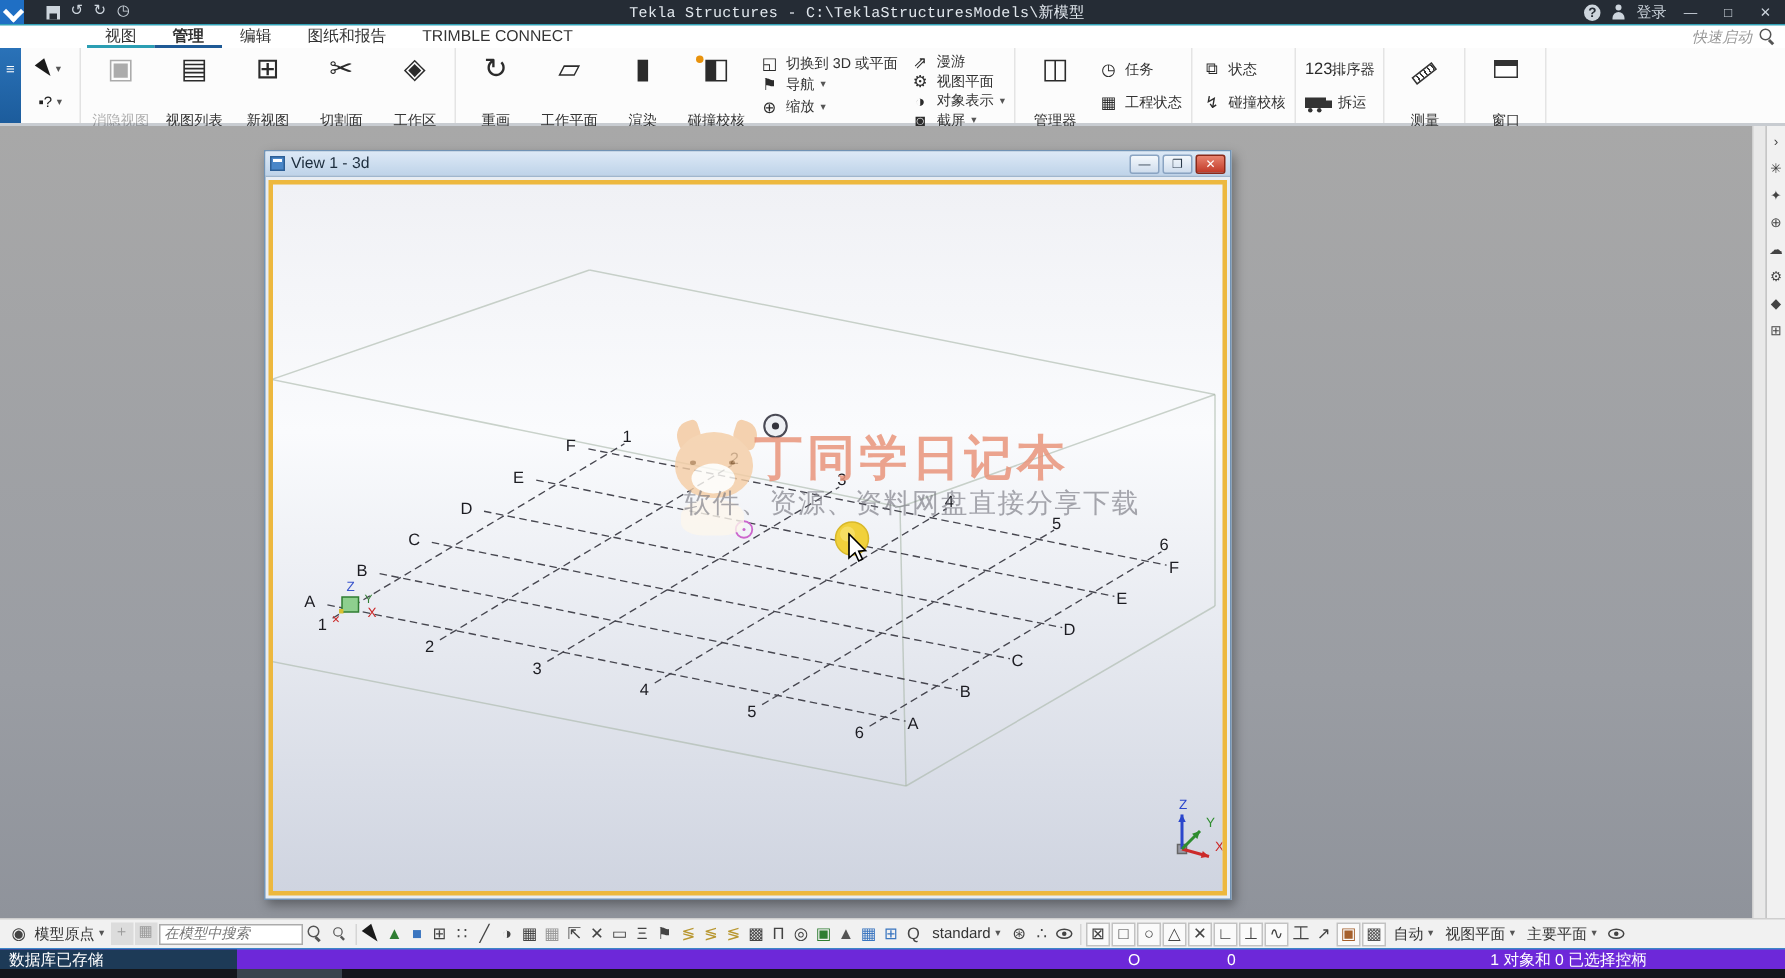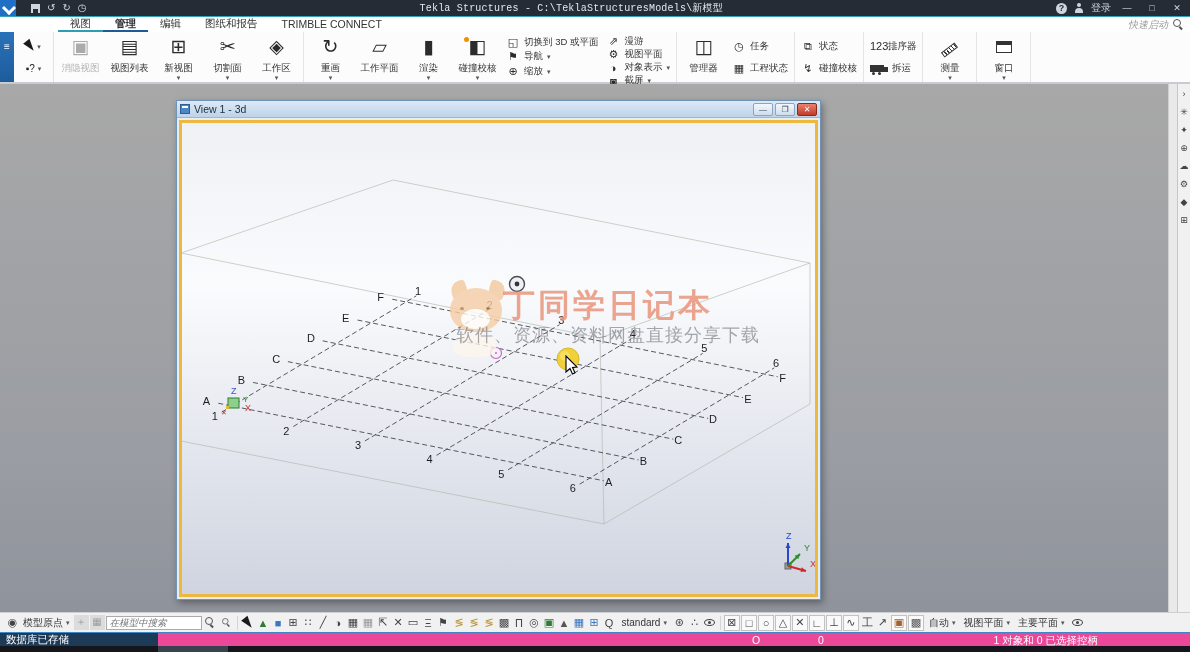--- a/index.html
+++ b/index.html
@@ -36,21 +36,21 @@
   .ribbon{position:relative;height:52px;background:#fcfcfc;border-bottom:2px solid #c8ccd1;display:flex;align-items:stretch;}
   .rail{width:14px;background:linear-gradient(#2a72b8,#1c5c9c);color:#fff;font-size:10px;text-align:center;padding-top:9px;}
   .seltools{width:40px;display:flex;flex-direction:column;align-items:center;justify-content:space-around;border-right:1px solid #e2e2e2;padding:3px 0;}
   .stool{display:flex;align-items:center;gap:3px;font-size:10px;color:#222;}
   .ci-cursor{width:0;height:0;border-left:4.5px solid transparent;border-right:4.5px solid transparent;border-top:12px solid #1a1a1a;transform:rotate(-38deg);display:inline-block;}
   #ribbon-groups{display:flex;flex:1;}
   .rgroup{display:flex;align-items:stretch;padding:1px 2px;border-right:1px solid #e4e4e4;}
   .rbtn{width:49px;display:flex;flex-direction:column;align-items:center;padding-top:2px;font-size:9.5px;color:#333;position:relative;}
   .rbtn .ric{height:23px;font-size:19px;line-height:23px;color:#2b2b2b;position:relative;}
   .rdot{position:absolute;left:-5px;top:2px;width:5px;height:5px;border-radius:50%;}
-  .rlabel{margin-top:4px;white-space:nowrap;}
+  .rlabel{margin-top:16px;white-space:nowrap;}
   .caret{font-size:7px;color:#555;line-height:5px;}
   .rbtn.disabled{opacity:.38;}
   .rstack{display:flex;flex-direction:column;justify-content:space-around;padding:2px 4px;}
   .rrow{display:flex;align-items:center;gap:4px;font-size:9.5px;color:#333;height:14px;white-space:nowrap;}
   .rrow .ric{font-size:11px;width:14px;text-align:center;color:#2b2b2b;}
   .ci-truck{width:13px;height:7px;background:#333;position:relative;display:inline-block;margin:3px 4px 3px 0;}
   .ci-truck:before{content:"";position:absolute;right:-4px;top:2px;width:4px;height:5px;background:#333;}
   .ci-truck:after{content:"";position:absolute;left:2px;bottom:-3px;width:3px;height:3px;border-radius:50%;background:#333;box-shadow:6px 0 0 #333;}
   .ci-ruler{width:17px;height:6px;background:repeating-linear-gradient(90deg,#fff 0 2px,#333 2px 3px);border:1.5px solid #333;transform:rotate(-38deg);display:inline-block;margin-top:7px;}
   .ci-window{width:16px;height:12px;border:1.5px solid #333;border-top-width:4px;background:#fff;display:inline-block;margin-top:5px;}
@@ -94,21 +94,21 @@
   .bottombar{height:20px;background:#f1f1f1;border-top:1px solid #cfcfcf;display:flex;align-items:center;gap:1px;padding:0 2px;font-size:10px;color:#333;overflow:hidden;white-space:nowrap;}
   .bb-btn{height:16px;display:flex;align-items:center;padding:0 3px;gap:3px;}
   .bb-mini{width:15px;height:15px;background:#dcdcdc;color:#9a9a9a;text-align:center;line-height:14px;font-size:10px;}
   .bb-input{width:96px;height:14px;border:1px solid #ababab;background:#fff;font-size:9.5px;font-style:italic;color:#666;padding:0 3px;outline:none;}
   .bb-ic{width:15px;height:16px;display:inline-flex;align-items:center;justify-content:center;font-size:11px;color:#444;}
   .bb-tg{border:1px solid #c2c2c2;background:#fafafa;width:16px;}
   .bb-dd{display:flex;align-items:center;gap:3px;padding:0 4px;}
   .bb-sep{width:1px;height:14px;background:#d5d5d5;margin:0 2px;}
 
   
-  .statusbar{position:relative;height:20px;background:#ec4899;border-top:1px solid #3d86c8;font-size:10.5px;color:#fff;}
+  .statusbar{position:relative;height:20px;background:#6d28d9;border-top:1px solid #3d86c8;font-size:10.5px;color:#fff;}
   .sb-left{position:absolute;left:0;top:0;width:158px;height:14px;background:#1d3a57;display:flex;align-items:center;padding-left:6px;}
   .sb-bottom{position:absolute;left:0;right:0;bottom:0;height:6px;background:#14161c;}
   .sb-seg{position:absolute;left:158px;bottom:0;width:70px;height:6px;background:#39434d;}
   .sb-o{position:absolute;left:752px;top:0;line-height:14px;}
   .sb-0{position:absolute;left:818px;top:0;line-height:14px;}
   .sb-right{position:absolute;right:92px;top:0;line-height:14px;}
 </style>
 </head>
 <body>
 

